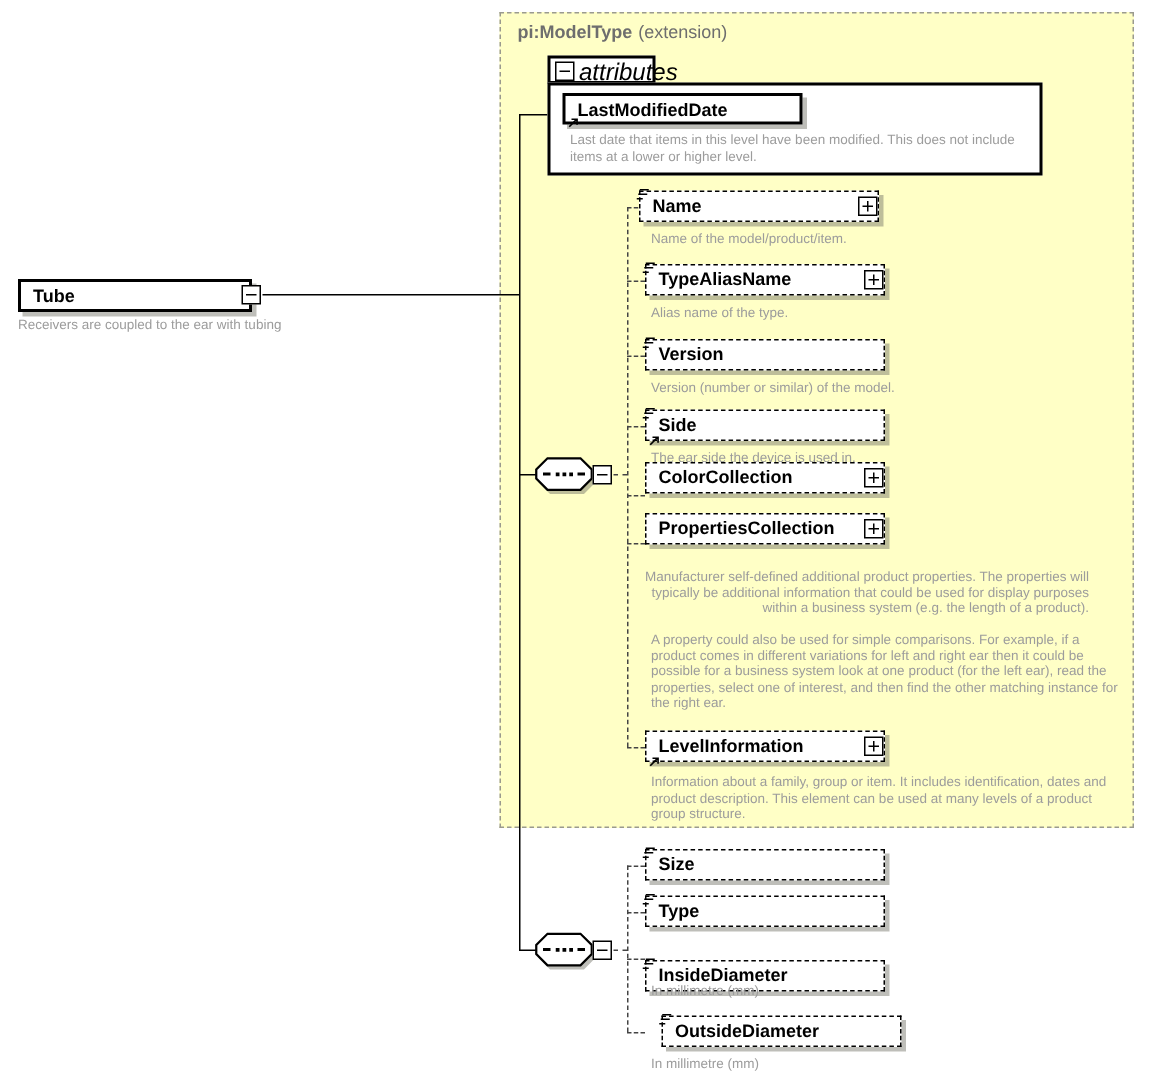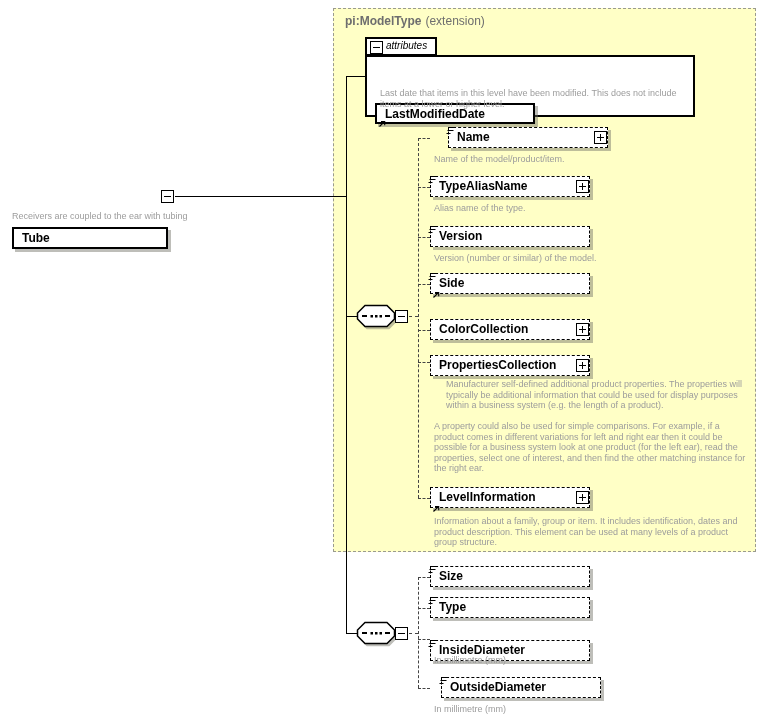--- a/index.html
+++ b/index.html
@@ -11,36 +11,36 @@
   .region-label .rl-suffix{margin-left:4px;font-weight:normal;}
 
   .hline{position:absolute;height:1px;background:#000;}
   .vline{position:absolute;width:1px;background:#000;}
   .dash-h{position:absolute;height:0;border-top:1px dashed #444;}
   .dash-v{position:absolute;width:0;border-left:1px dashed #444;}
 
   .ebox{position:absolute;width:160px;height:21px;background:#fff;box-sizing:border-box;
         box-shadow:3px 3px 0 rgba(110,110,100,0.45);}
   .ebox.dashed{border:1px dashed #000;}
-  .ebox.solid{border:2px solid #000;margin-top:41px;}
+  .ebox.solid{border:2px solid #000;}
   .ebox .lbl{position:absolute;left:8px;top:0;line-height:19px;font-size:12px;font-weight:bold;color:#000;white-space:nowrap;}
   .ebox.dashed .lbl{line-height:19px;}
 
   .pmbox{position:absolute;width:13px;height:13px;background:#fff;border:1px solid #000;box-sizing:border-box;}
   .pmbox::before{content:"";position:absolute;left:2px;right:2px;top:5px;height:1px;background:#000;}
   .pmbox.plus::after{content:"";position:absolute;top:2px;bottom:2px;left:5px;width:1px;background:#000;}
   .ebox .pmbox.in-right{right:0px;top:3px;}
 
   .tri-icon{position:absolute;left:-4px;top:-6px;width:11px;height:10px;}
   .ref-icon{position:absolute;left:1px;bottom:-1px;width:9px;height:9px;}
 
   .desc{position:absolute;font-size:9px;line-height:10.6px;color:#9c9c9c;}
 
   .attr-tab{position:absolute;background:#fff;border:2px solid #000;box-sizing:border-box;}
-  .attr-tab .lbl{position:absolute;left:19px;top:1px;font-size:10px;font-style:italic;color:#000;white-space:nowrap;}
+  .attr-tab .lbl{position:absolute;left:19px;top:1px;font-size:16px;font-style:italic;color:#000;white-space:nowrap;}
   .attr-container{position:absolute;background:#fff;border:2px solid #000;box-sizing:border-box;}
 
   .octagon{position:absolute;width:40px;height:24px;}
   .octagon svg{filter:drop-shadow(2px 2px 0 rgba(110,110,100,0.45));}
 </style>
 </head>
 <body>
 
 <div class="canvas">
 
@@ -99,21 +99,21 @@
       <path d="M9 1.5 H31 L38.5 9 V15 L31 22.5 H9 L1.5 15 V9 Z" fill="#fff" stroke="#000" stroke-width="1.5"></path>
       <line x1="6" y1="12" x2="11" y2="12" stroke="#000" stroke-width="2"></line>
       <rect x="14.5" y="11" width="2.5" height="2.5" fill="#000"></rect>
       <rect x="19" y="11" width="2.5" height="2.5" fill="#000"></rect>
       <rect x="23.5" y="11" width="2.5" height="2.5" fill="#000"></rect>
       <line x1="29" y1="12" x2="34" y2="12" stroke="#000" stroke-width="2"></line>
     </svg>
   </div>
   <span class="pmbox" style="left:395px;top:310px;"></span>
 
-  <div class="ebox dashed" style="left:448px;top:127px;padding-left:24px;">
+  <div class="ebox dashed" style="left:426px;top:127px;padding-left:24px;">
     <span class="tri-icon">
       <svg width="11" height="10" viewBox="0 0 11 10">
           <path d="M3.5 1.5h6M2.5 4.5h6M1.5 7.5h4" stroke="#000" stroke-width="1" fill="none"></path>
         </svg>
     </span>
     <span class="lbl">Name</span>
     <span class="pmbox plus in-right"></span>
   </div>
   <div class="desc" style="left:434px;top:154px;width:315px;">Name of the model/product/item.</div>
 
@@ -144,31 +144,32 @@
           <path d="M3.5 1.5h6M2.5 4.5h6M1.5 7.5h4" stroke="#000" stroke-width="1" fill="none"></path>
         </svg>
     </span>
     <span class="ref-icon">
       <svg width="9" height="9" viewBox="0 0 9 9">
           <path d="M1.5 7.5 L6.2 2.8 M3 2.5 H6.7 V6.2" fill="none" stroke="#000" stroke-width="1.1"></path>
         </svg>
     </span>
     <span class="lbl">Side</span>
   </div>
-
-  <div class="ebox dashed" style="left:430px;top:319px;">
+  <div class="desc" style="left:434px;top:300px;width:315px;">The ear side the device is used in.</div>
+
+  <div class="ebox dashed" style="left:430px;top:308px;">
     <span class="lbl">ColorCollection</span>
     <span class="pmbox plus in-right"></span>
   </div>
 
-  <div class="ebox dashed" style="left:430px;top:355px;padding-left:16px;">
+  <div class="ebox dashed" style="left:430px;top:342px;padding-left:16px;">
     <span class="lbl">PropertiesCollection</span>
     <span class="pmbox plus in-right"></span>
   </div>
-  <div class="desc" style="left:446px;top:379px;width:315px;">Manufacturer self-defined additional product properties.  The properties will typically be additional information that could be used for display purposes within a business system (e.g. the length of a product).</div>
+  <div class="desc" style="left:411px;top:379px;width:315px;text-align:right;">Manufacturer self-defined additional product properties.  The properties will typically be additional information that could be used for display purposes within a business system (e.g. the length of a product).</div>
   <div class="desc" style="left:434px;top:421px;width:315px;">A property could also be used for simple comparisons.  For example, if a product comes in different variations for left and right ear then it could be possible for a business system look at one product (for the left ear), read the properties, select one of interest, and then find the other matching instance for the right ear.</div>
 
   <div class="ebox dashed" style="left:430px;top:487px;">
     <span class="ref-icon">
       <svg width="9" height="9" viewBox="0 0 9 9">
           <path d="M1.5 7.5 L6.2 2.8 M3 2.5 H6.7 V6.2" fill="none" stroke="#000" stroke-width="1.1"></path>
         </svg>
     </span>
     <span class="lbl">LevelInformation</span>
     <span class="pmbox plus in-right"></span>

